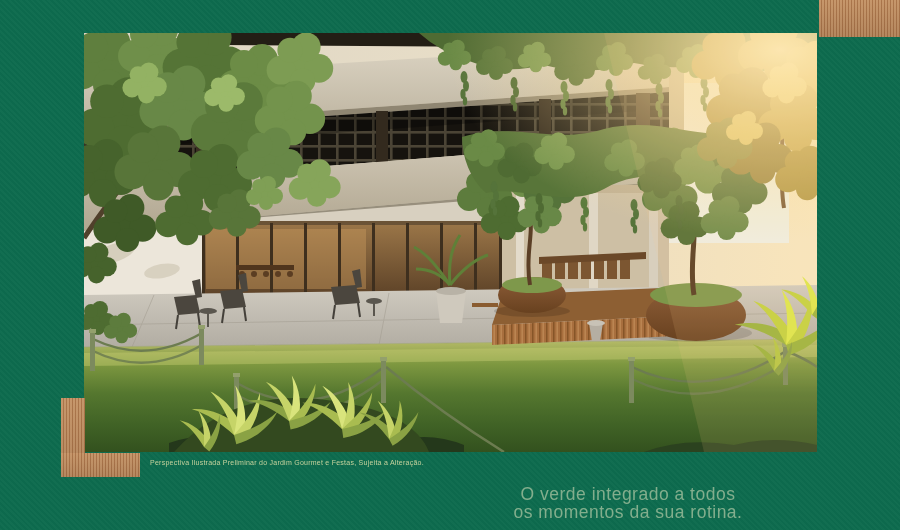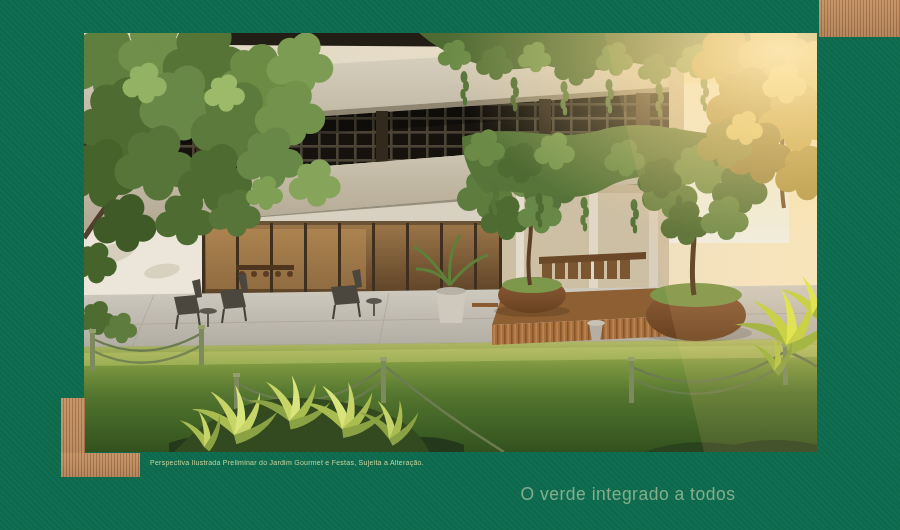--- a/index.html
+++ b/index.html
@@ -424,15 +424,16 @@
   </div>
 
   <div class="wood wood-tr"></div>
   <div class="wood wood-bl-v"></div>
   <div class="wood wood-bl-h"></div>
 
   <div class="caption">Perspectiva Ilustrada Preliminar do Jardim Gourmet e Festas, Sujeita a Alteração.</div>
 
   <div class="tagline">
     <span>O verde integrado a todos</span>
+    <span>os momentos da sua rotina.</span>
   </div>
 
 </div>
 
 </body></html>

